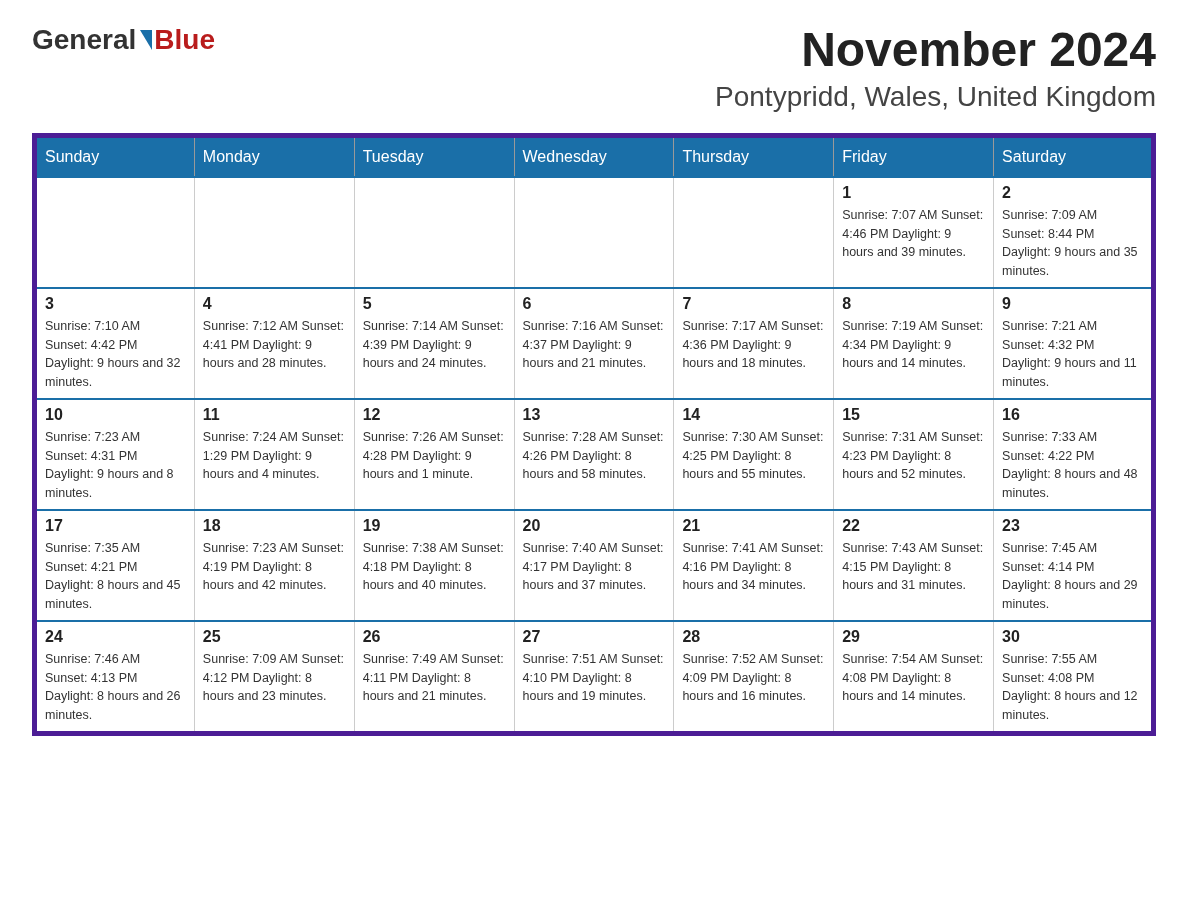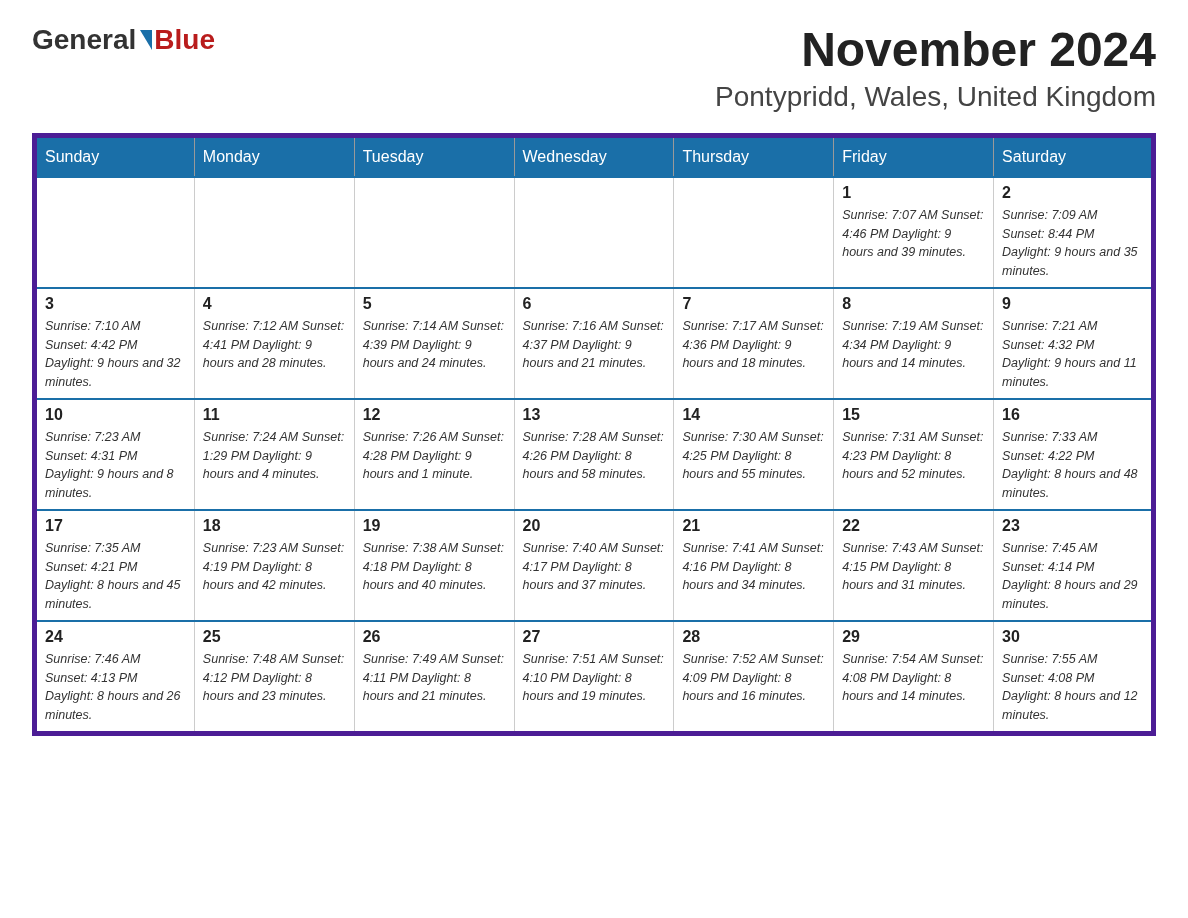--- a/index.html
+++ b/index.html
@@ -87,21 +87,20 @@
       font-size: 16px;
       font-weight: bold;
       color: #222;
       display: block;
       margin-bottom: 4px;
     }
     .day-info {
       font-size: 12.5px;
       color: #333;
       line-height: 1.5;
-      font-style: italic;
     }
     .empty-cell {
       background: #f5f5f5;
     }
   </style>
 </head>
 <body>
 
 <div class="header">
   <div class="logo">
@@ -307,21 +306,21 @@
       <tr class="week-row">
         <td>
           <span class="day-number">24</span>
           <div class="day-info">Sunrise: 7:46 AM
 Sunset: 4:13 PM
 Daylight: 8 hours
 and 26 minutes.</div>
         </td>
         <td>
           <span class="day-number">25</span>
-          <div class="day-info">Sunrise: 7:48 AM
+          <div class="day-info">Sunrise: 7:09 AM
 Sunset: 4:12 PM
 Daylight: 8 hours
 and 23 minutes.</div>
         </td>
         <td>
           <span class="day-number">26</span>
           <div class="day-info">Sunrise: 7:49 AM
 Sunset: 4:11 PM
 Daylight: 8 hours
 and 21 minutes.</div>

